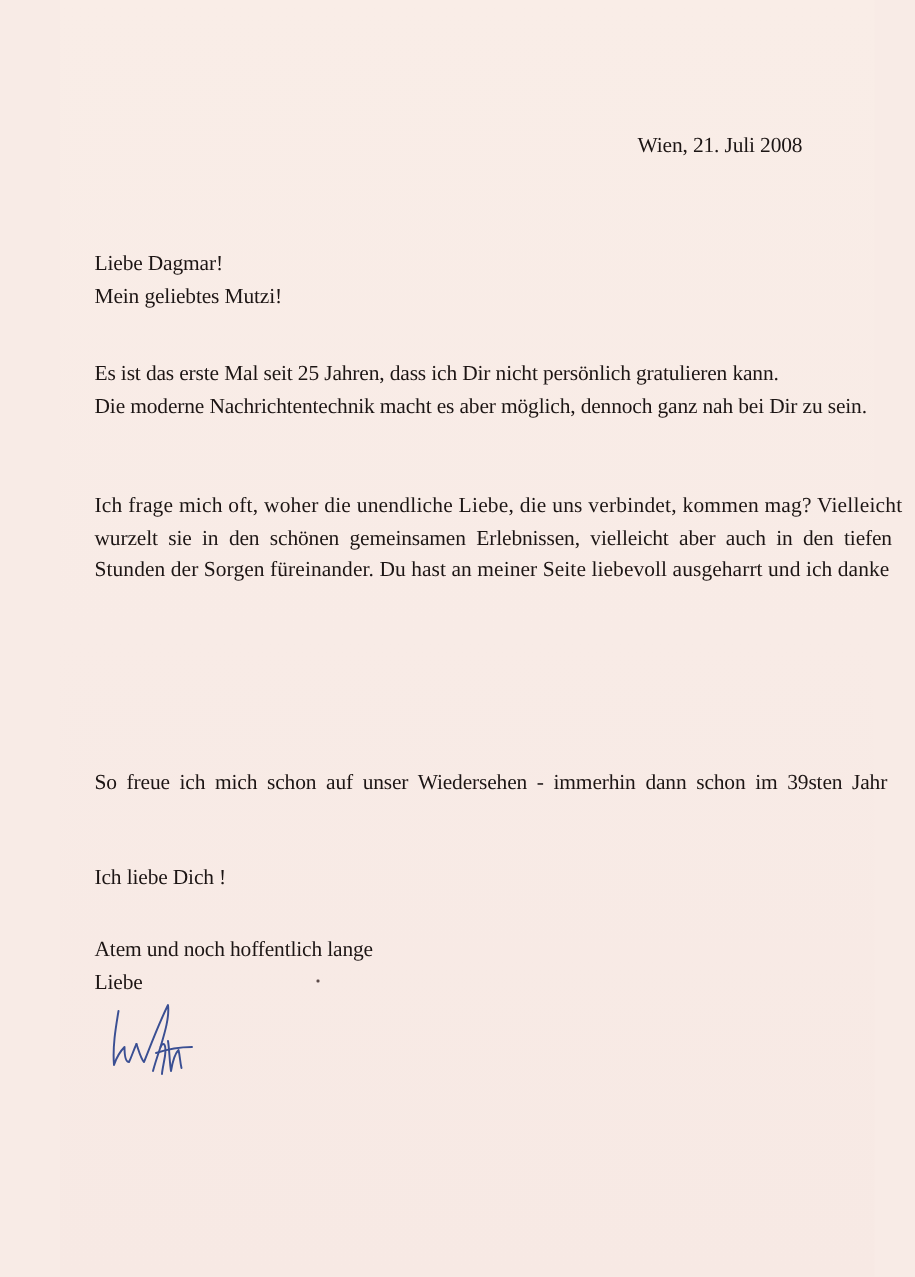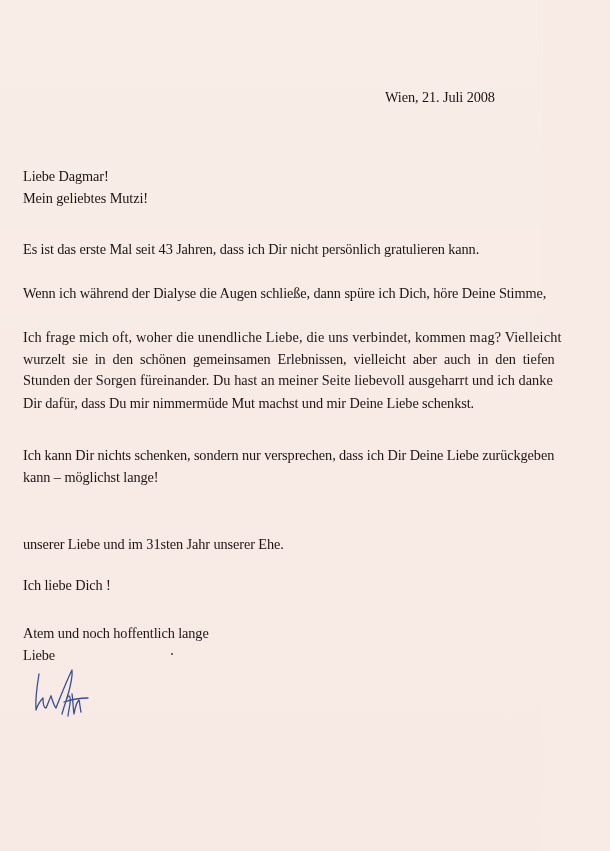--- a/index.html
+++ b/index.html
@@ -5,50 +5,48 @@
     html, body { margin: 0; padding: 0; }
     body {
       width: 610px; height: 851px; overflow: hidden;
       background: #f8ebe6;
       font-family: "Liberation Serif", "DejaVu Serif", serif;
       color: #1c1514;
     }
     .page {
       position: relative; width: 543px; height: 851px;
       background: linear-gradient(180deg, #f9ede7 0%, #f8ebe6 50%, #f7e9e4 100%);
+      margin-left: 40px;
     }
     .line {
       position: absolute; left: 23px;
       font-size: 14.3px; line-height: 18px; white-space: nowrap;
       letter-spacing: -0.1px;
     }
     .date { left: 385px; top: 88px; }
     .sig { position: absolute; left: 30px; top: 668px; width: 70px; height: 60px; }
     .dot { position: absolute; left: 171px; top: 653px; width: 1.5px; height: 1.5px; background: #5a4a48; border-radius: 50%; }
   </style>
 </head>
 <body>
 
 <div class="page">
   <div class="line date">Wien, 21. Juli 2008</div>
 
   <div class="line" style="top:167px">Liebe Dagmar!</div>
   <div class="line" style="top:189px">Mein geliebtes Mutzi!</div>
 
-  <div class="line" style="top:240px">Es ist das erste Mal seit 43 Jahren, dass ich Dir nicht persönlich gratulieren kann.</div>
-  <div class="line" style="top:284px">Wenn ich während der Dialyse die Augen schließe, dann spüre ich Dich, höre Deine Stimme,</div>
+  <div class="line" style="top:240px">Es ist das erste Mal seit 25 Jahren, dass ich Dir nicht persönlich gratulieren kann.</div>
+  <div class="line" style="top:262px">Die moderne Nachrichtentechnik macht es aber möglich, dennoch ganz nah bei Dir zu sein.</div>
   <div class="line" style="top:328px; letter-spacing:0.15px">Ich frage mich oft, woher die unendliche Liebe, die uns verbindet, kommen mag? Vielleicht</div>
   <div class="line" style="top:350px; word-spacing:3.5px">wurzelt sie in den schönen gemeinsamen Erlebnissen, vielleicht aber auch in den tiefen</div>
   <div class="line" style="top:371px; letter-spacing:0.05px">Stunden der Sorgen füreinander. Du hast an meiner Seite liebevoll ausgeharrt und ich danke</div>
-  <div class="line" style="top:394px">Dir dafür, dass Du mir nimmermüde Mut machst und mir Deine Liebe schenkst.</div>
 
-  <div class="line" style="top:446px">Ich kann Dir nichts schenken, sondern nur versprechen, dass ich Dir Deine Liebe zurückgeben</div>
-  <div class="line" style="top:468px">kann – möglichst lange!</div>
 
-  <div class="line" style="top:535px">unserer Liebe und im 31sten Jahr unserer Ehe.</div>
+  <div class="line" style="top:513px; word-spacing:3px">So freue ich mich schon auf unser Wiedersehen - immerhin dann schon im 39sten Jahr</div>
 
   <div class="line" style="top:576px">Ich liebe Dich !</div>
 
   <div class="line" style="top:624px">Atem und noch hoffentlich lange</div>
   <div class="line" style="top:646px">Liebe</div>
   <div class="dot"></div>
 
   <svg class="sig" viewBox="0 0 70 60">
     <g fill="none" stroke="#3a4f93" stroke-width="1.3" stroke-linecap="round" stroke-linejoin="round">
       <path d="M9 6 C7 18, 5 30, 6 42 C8 36, 11 32, 13 30 C13 36, 14 40, 16 40 C18 36, 19 32, 21 28"></path>

